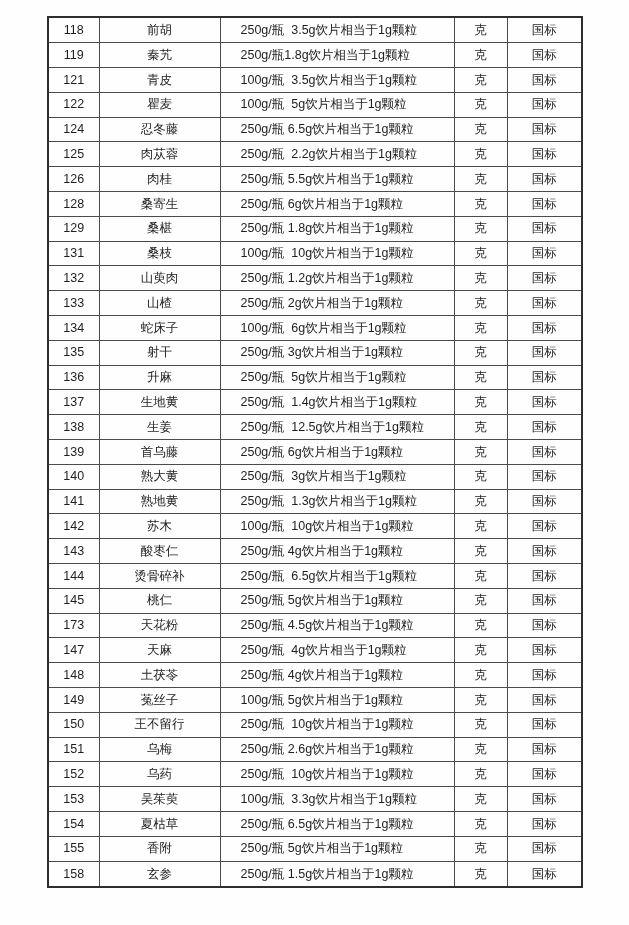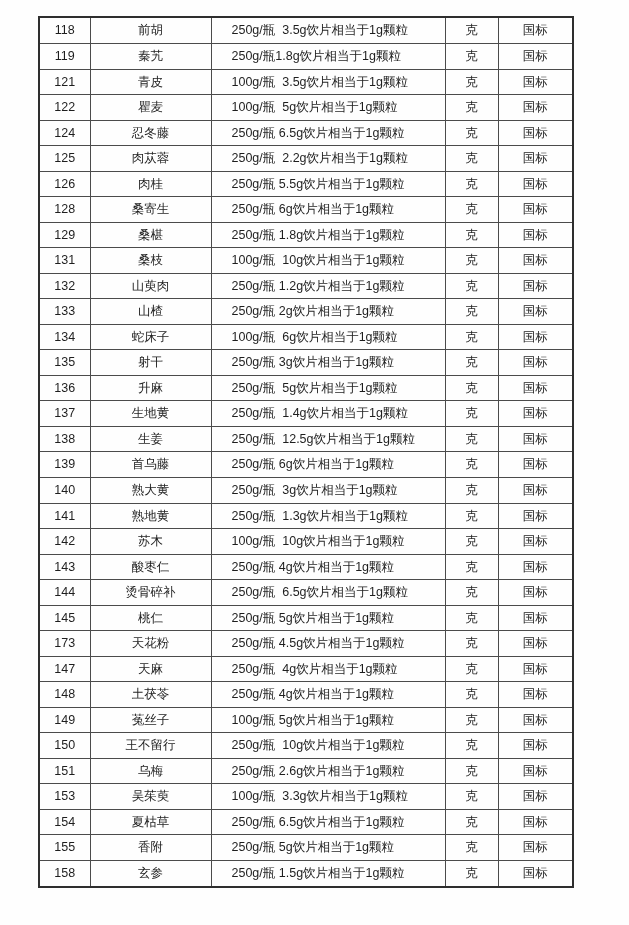--- a/index.html
+++ b/index.html
@@ -11,21 +11,21 @@
     position: relative;
     width: 629px;
     height: 925px;
     background: #fefefe;
     font-family: "Liberation Sans", "DejaVu Sans", sans-serif;
     color: #1c1c1c;
     overflow: hidden;
   }
   table.spec-table {
     position: absolute;
-    left: 38px;
+    left: 47px;
     top: 16px;
     width: 534px;
     height: 872px;
     border-collapse: collapse;
     table-layout: fixed;
     border: 2px solid #2e2e2e;
   }
   table.spec-table td {
     border: 1px solid #4b4b4b;
     font-size: 12.5px;
@@ -264,20 +264,27 @@
           <td>国标</td>
         </tr>
         <tr>
           <td>151</td>
           <td>乌梅</td>
           <td class="spec">250g/瓶 2.6g饮片相当于1g颗粒</td>
           <td>克</td>
           <td>国标</td>
         </tr>
         <tr>
+          <td>152</td>
+          <td>乌药</td>
+          <td class="spec">250g/瓶  10g饮片相当于1g颗粒</td>
+          <td>克</td>
+          <td>国标</td>
+        </tr>
+        <tr>
           <td>153</td>
           <td>吴茱萸</td>
           <td class="spec">100g/瓶  3.3g饮片相当于1g颗粒</td>
           <td>克</td>
           <td>国标</td>
         </tr>
         <tr>
           <td>154</td>
           <td>夏枯草</td>
           <td class="spec">250g/瓶 6.5g饮片相当于1g颗粒</td>

